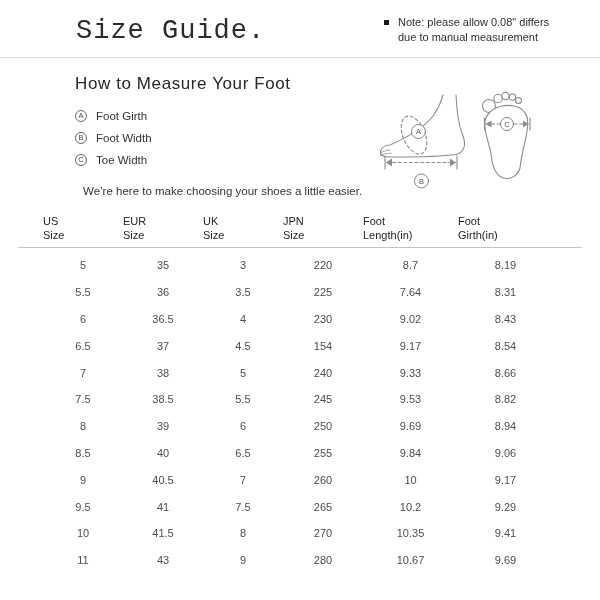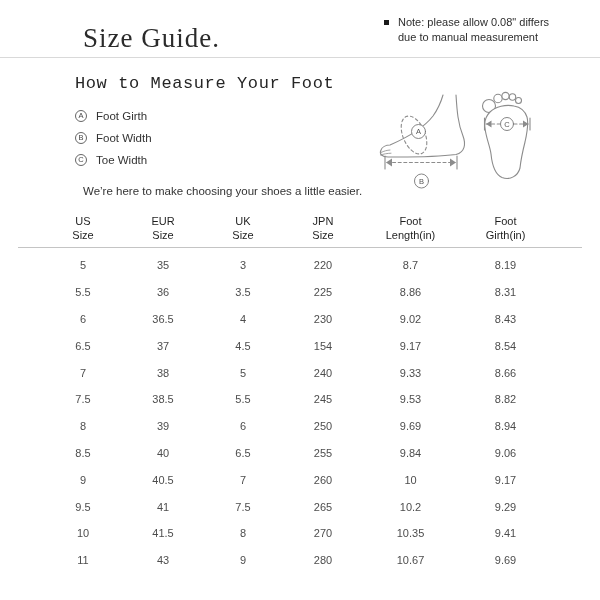--- a/index.html
+++ b/index.html
@@ -9,22 +9,22 @@
     background: #ffffff;
     font-family: "Liberation Sans", sans-serif;
     position: relative;
     overflow: hidden;
     color: #333;
   }
   .page { position: absolute; inset: 0; }
 
   
   .page-title {
-    position: absolute; left: 73px; top: 13px; margin: 10px;
-    font-family: Liberation Serif, serif;
+    position: absolute; left: 73px; top: 13px; margin: 3px;
+    font-family: Liberation Mono, monospace;
     font-weight: 400; font-size: 27px; letter-spacing: 1px;
     color: #2b2b2b;
   }
   .note {
     position: absolute; left: 384px; top: 15px;
     display: flex; align-items: flex-start; gap: 9px;
   }
   .note-bullet {
     width: 5px; height: 5px; background: #1a1a1a;
     margin-top: 5px; flex: 0 0 auto;
@@ -32,21 +32,21 @@
   .note-text { margin: 0; font-size: 11px; line-height: 14.5px; color: #2e2e2e; }
 
   .divider-top {
     position: absolute; left: 0; top: 57px; width: 600px; height: 1px;
     background: #d9d9d9;
   }
 
   
   .measure-heading {
     position: absolute; left: 75px; top: 74px; margin: 0;
-    font-family: Liberation Mono, monospace;
+    font-family: Liberation Sans, sans-serif;
     font-weight: 400; font-size: 17px; letter-spacing: 0.6px;
     color: #262626;
   }
   .legend {
     position: absolute; left: 75px; top: 105px;
     list-style: none; margin: 0; padding: 0;
   }
   .legend-item {
     display: flex; align-items: center; gap: 9px;
     height: 22px; font-size: 11.5px; color: #333;
@@ -66,21 +66,21 @@
   
   .size-table {
     position: absolute; left: 43px; top: 204px; width: 510px;
     border-collapse: collapse; table-layout: fixed;
   }
   .size-table col.c-sm { width: 80px; }
   .size-table col.c-lg { width: 95px; }
   .size-table th {
     height: 48px; vertical-align: top; padding: 11px 0 0;
     font-weight: 400; font-size: 11px; line-height: 13.5px;
-    color: #1f1f1f; text-align: center;
+    color: #1f1f1f; text-align: left;
   }
   .size-table td {
     height: 26.8px; padding: 0;
     font-size: 11px; color: #4d4d4d; text-align: center; vertical-align: middle;
   }
   .table-header-divider {
     position: absolute; left: 18px; top: 247px; width: 564px; height: 1px;
     background: #c4c4c4;
   }
 </style>
@@ -195,21 +195,21 @@
           <td>3</td>
           <td>220</td>
           <td>8.7</td>
           <td>8.19</td>
         </tr>
         <tr>
           <td>5.5</td>
           <td>36</td>
           <td>3.5</td>
           <td>225</td>
-          <td>8.86</td>
+          <td>7.64</td>
           <td>8.31</td>
         </tr>
         <tr>
           <td>6</td>
           <td>36.5</td>
           <td>4</td>
           <td>230</td>
           <td>9.02</td>
           <td>8.43</td>
         </tr>

